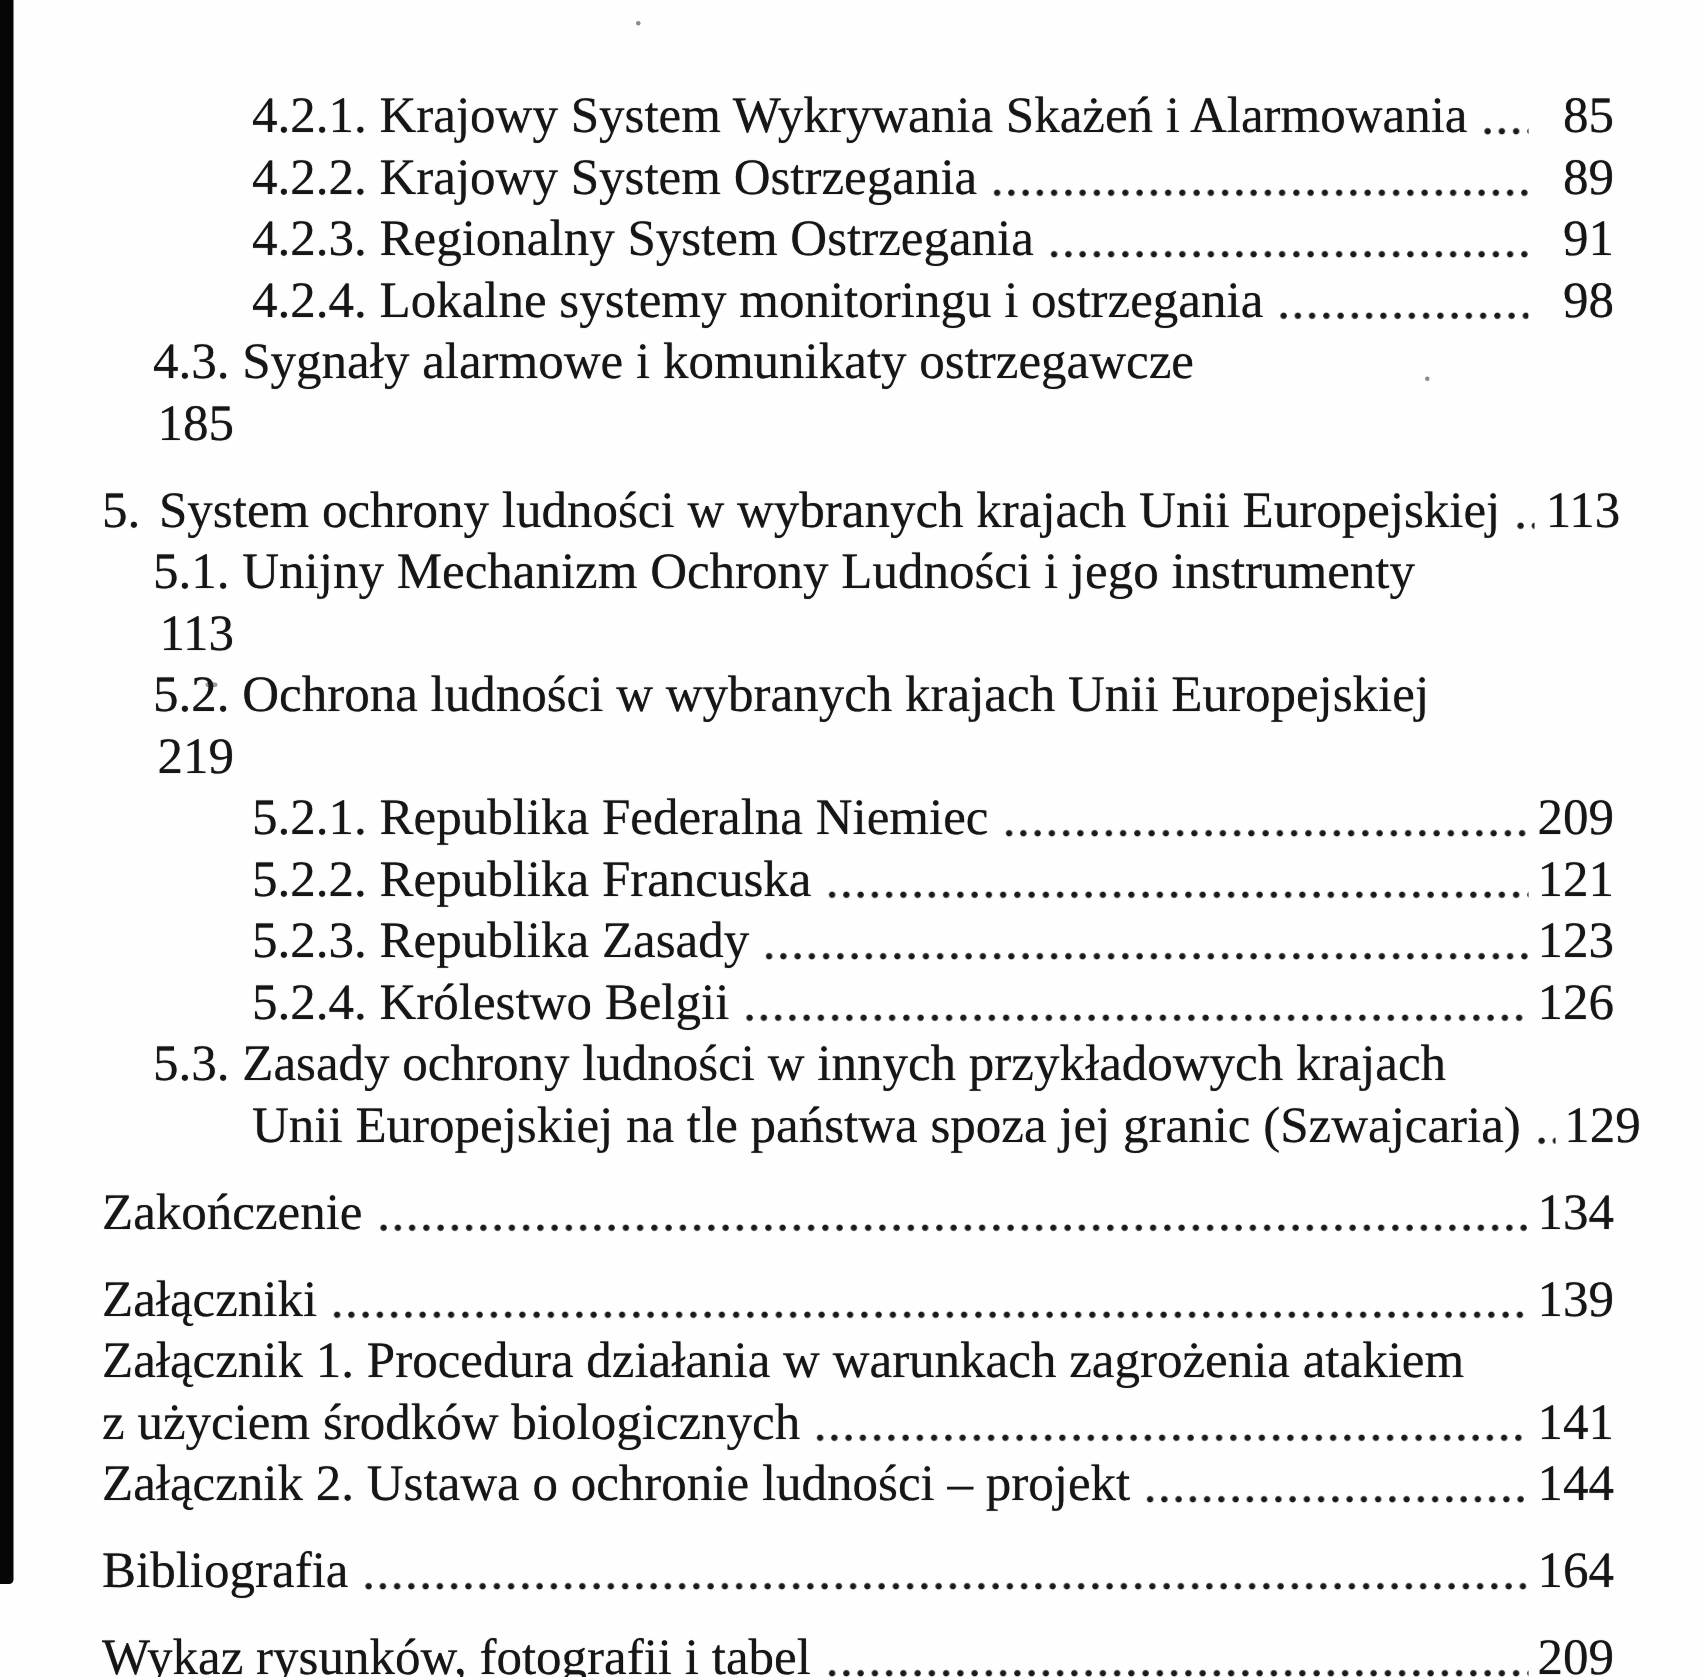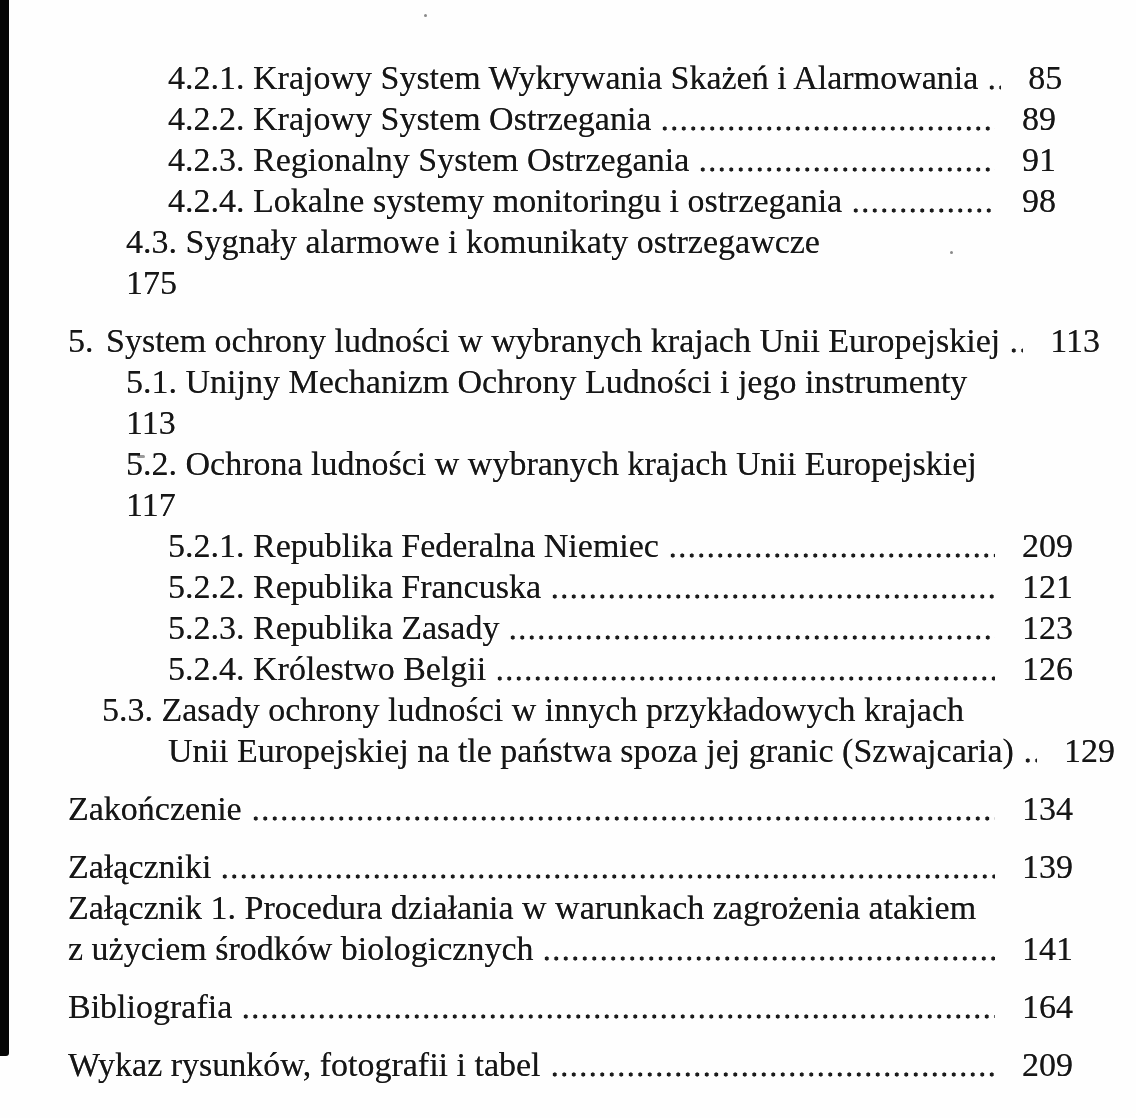--- a/index.html
+++ b/index.html
@@ -58,21 +58,21 @@
     min-width: 14px;
     margin: 0 3px 0 9px;
     background-image: radial-gradient(circle, #1a1a1a 1.8px, rgba(0,0,0,0) 2.4px);
     background-size: 9.5px 9px;
     background-repeat: repeat-x;
     background-position: left bottom 6px;
   }
   .page {
     flex: 0 0 auto;
     min-width: 54px;
-    margin-left: 24px;
+    text-align: right;
   }
   
   .speck {
     position: absolute;
     background: #8a8a8a;
     border-radius: 50%;
   }
   #speck-1 { left: 424px; top: 14px; width: 3px; height: 3px; }
   #speck-2 { left: 137px; top: 455px; width: 8px; height: 3px; border-radius: 2px; background: #9a9a9a; }
   #speck-3 { left: 950px; top: 251px; width: 3px; height: 3px; }
@@ -108,39 +108,39 @@
       <div class="toc-row lv2">
 
       <span class="label">4.2.4. Lokalne systemy monitoringu i ostrzegania</span>
       <span class="dots"></span>
       <span class="page">98</span>
     </div>
       <div class="toc-row lv1">
 
       <span class="label">4.3. Sygnały alarmowe i komunikaty ostrzegawcze</span>
       <span class="dots"></span>
-      <span class="page">175</span>
+      <span class="page">185</span>
     </div>
       <div class="toc-row lv0 gap">
       <span class="num">5.</span>
       <span class="label">System ochrony ludności w wybranych krajach Unii Europejskiej</span>
       <span class="dots"></span>
       <span class="page">113</span>
     </div>
       <div class="toc-row lv1">
 
       <span class="label">5.1. Unijny Mechanizm Ochrony Ludności i jego instrumenty</span>
       <span class="dots"></span>
       <span class="page">113</span>
     </div>
       <div class="toc-row lv1">
 
       <span class="label">5.2. Ochrona ludności w wybranych krajach Unii Europejskiej</span>
       <span class="dots"></span>
-      <span class="page">117</span>
+      <span class="page">219</span>
     </div>
       <div class="toc-row lv2">
 
       <span class="label">5.2.1. Republika Federalna Niemiec</span>
       <span class="dots"></span>
       <span class="page">209</span>
     </div>
       <div class="toc-row lv2">
 
       <span class="label">5.2.2. Republika Francuska</span>
@@ -186,20 +186,26 @@
 
       <span class="label">Załącznik 1. Procedura działania w warunkach zagrożenia atakiem</span>
 
     </div>
       <div class="toc-row lv0">
 
       <span class="label">z użyciem środków biologicznych</span>
       <span class="dots"></span>
       <span class="page">141</span>
     </div>
+      <div class="toc-row lv0">
+
+      <span class="label">Załącznik 2. Ustawa o ochronie ludności – projekt</span>
+      <span class="dots"></span>
+      <span class="page">144</span>
+    </div>
       <div class="toc-row lv0 gap">
 
       <span class="label">Bibliografia</span>
       <span class="dots"></span>
       <span class="page">164</span>
     </div>
       <div class="toc-row lv0 gap">
 
       <span class="label">Wykaz rysunków, fotografii i tabel</span>
       <span class="dots"></span>

